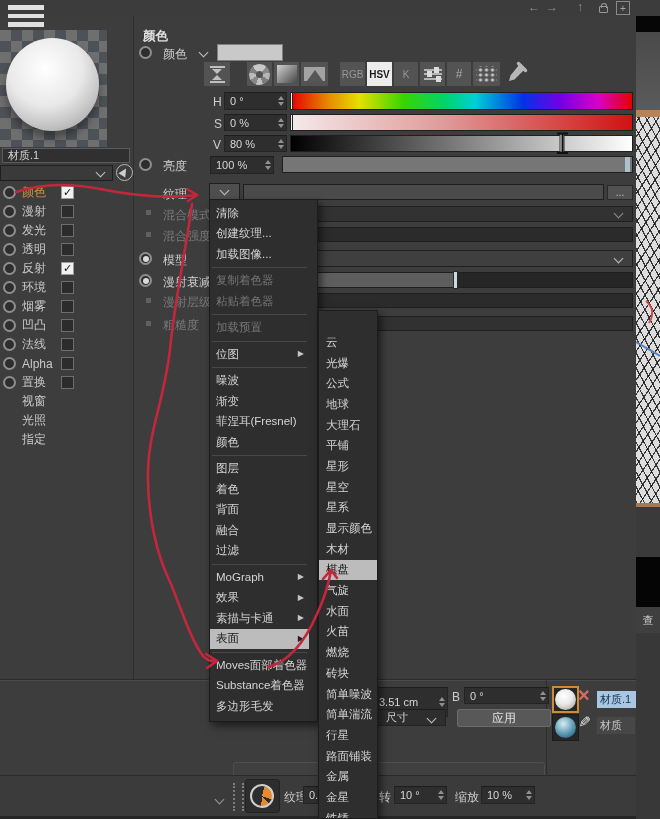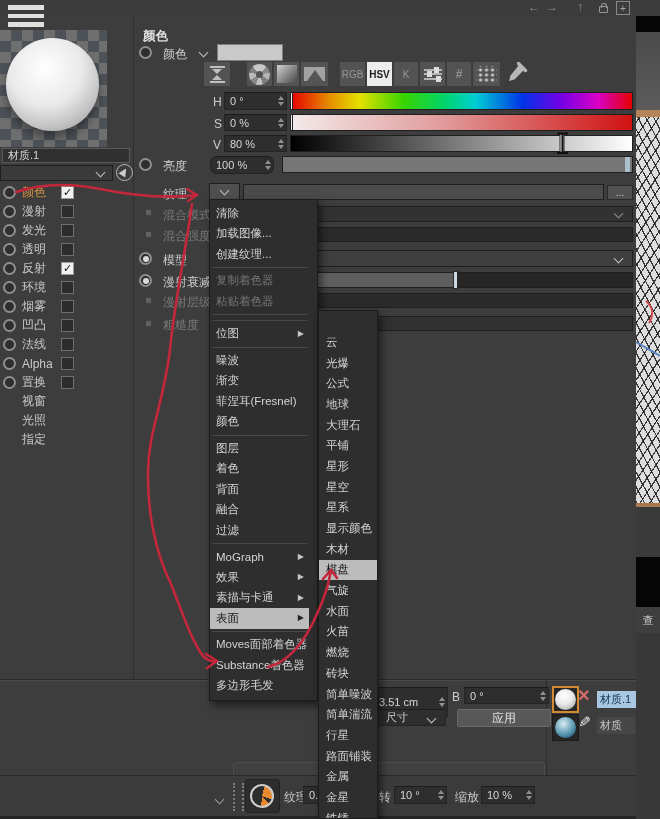--- a/index.html
+++ b/index.html
@@ -282,21 +282,21 @@
   <span class="stp">
       <i class="u"></i>
       <i class="d"></i>
     </span>
 </div>
 <div class="bar" style="left:290px;top:135px;width:343px;height:17px;
      background:linear-gradient(to right,#000,#fff);"></div>
 
 <div class="radio" style="left:139px;top:158px;"></div>
 <div class="lbl" style="left:163px;top:160px;">亮度</div>
-<div class="fld" style="left:210px;top:156px;width:64px;height:18px;border-radius:7px;">
+<div class="fld" style="left:210px;top:156px;width:64px;height:18px;">
   <span>100 %</span>
   <span class="stp">
       <i class="u"></i>
       <i class="d"></i>
     </span>
 </div>
 <div class="bar" style="left:282px;top:156px;width:351px;height:17px;background:#767676;">
   <div style="position:absolute;right:2px;top:0;width:5px;height:15px;background:#adc0ce;"></div>
 </div>
 
@@ -419,43 +419,47 @@
 </div>
 
 <div class="menu" style="left:209px;top:199px;width:109px;padding:3px 8px 4px 0;">
 
     <div class="mi">
       <span>清除</span>
 
     </div>
 
     <div class="mi">
+      <span>创建纹理...</span>
+
+    </div>
+
+    <div class="mi">
       <span>加载图像...</span>
-
-    </div>
-
-    <div class="mi">
-      <span>创建纹理...</span>
 
     </div>
 
     <div class="msep"></div>
 
     <div class="mi dim">
       <span>复制着色器</span>
 
     </div>
 
     <div class="mi dim">
       <span>粘贴着色器</span>
 
     </div>
 
     <div class="msep"></div>
 
+    <div class="mi dim">
+      <span>加载预置</span>
+
+    </div>
 
 
     <div class="msep"></div>
 
     <div class="mi">
       <span>位图</span>
       <span class="arr">▶</span>
     </div>
 
     <div class="msep"></div>

